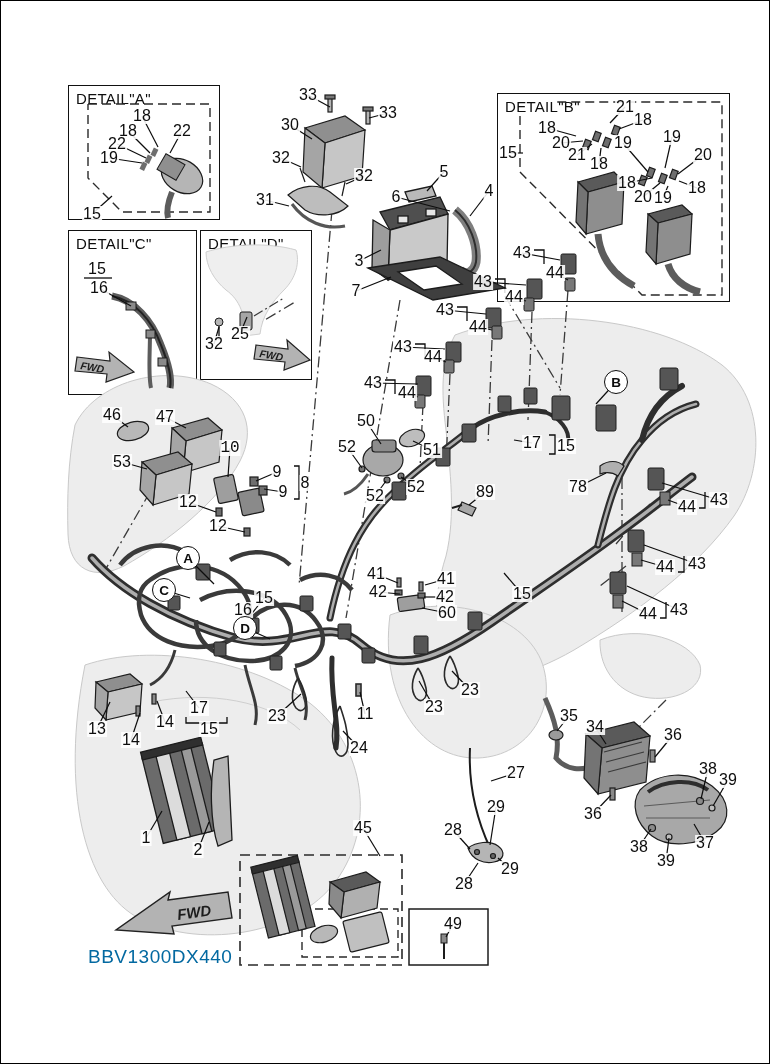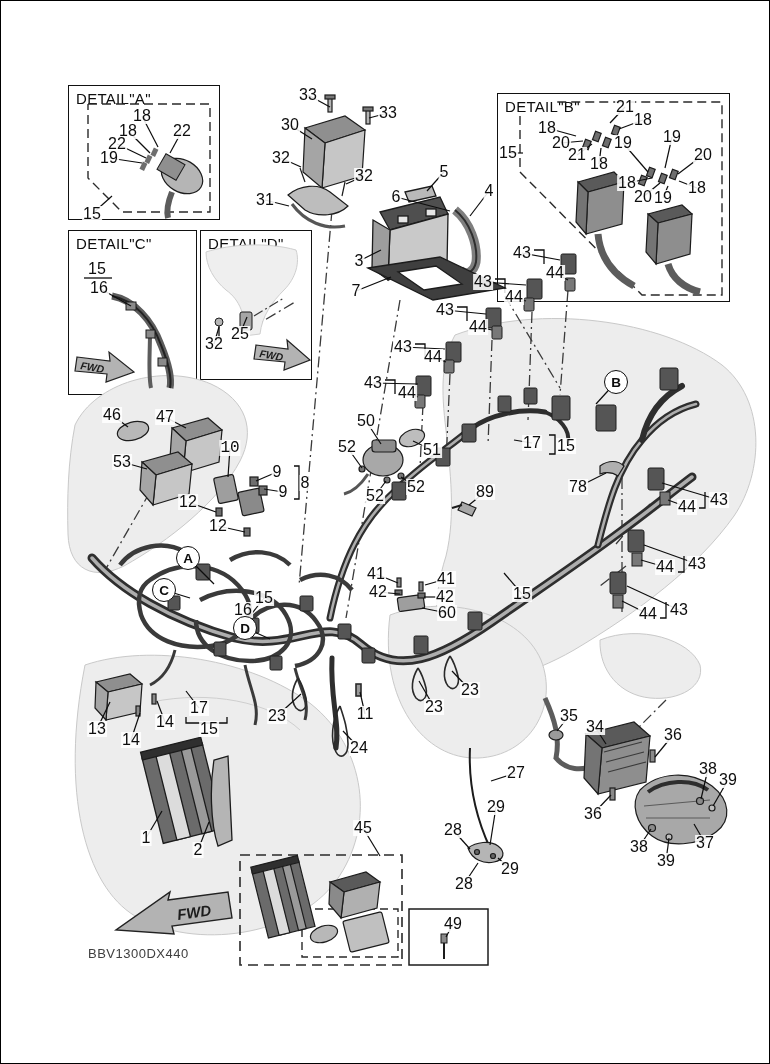--- a/index.html
+++ b/index.html
@@ -7,21 +7,21 @@
         font-family:"Liberation Sans",sans-serif;}
   #frame{position:absolute;inset:0;border:1px solid #000;pointer-events:none;z-index:60;}
   #art{position:absolute;left:0;top:0;z-index:1;}
   #label-layer{position:absolute;inset:0;z-index:10;}
   .co{position:absolute;transform:translate(-50%,-50%);font-size:16px;color:#0d0d0d;
       line-height:1;background:rgba(255,255,255,.88);padding:0 1px;white-space:nowrap;}
   .circ{position:absolute;transform:translate(-50%,-50%);width:22px;height:22px;
         border:1.7px solid #0d0d0d;border-radius:50%;background:#fff;display:flex;
         align-items:center;justify-content:center;font-size:13.5px;font-weight:bold;color:#0d0d0d;}
   .dtitle{position:absolute;font-size:15px;color:#0d0d0d;letter-spacing:.3px;background:#fff;padding:0 2px;}
-  .code{position:absolute;left:88px;top:946px;font-size:13px;color:#404040;letter-spacing:.5px;}
+  .code{position:absolute;left:88px;top:946px;font-size:19px;color:#0369a1;letter-spacing:.5px;}
   .apl{position:absolute;left:415px;top:912px;font-size:16px;color:#0d0d0d;}
   .dbox{position:absolute;border:1.4px solid #111;background:transparent;}
 </style>
 </head>
 <body>
 
 <div id="page">
   <div id="frame"></div>
 
   <svg id="art" width="770" height="1064" viewBox="0 0 770 1064">

